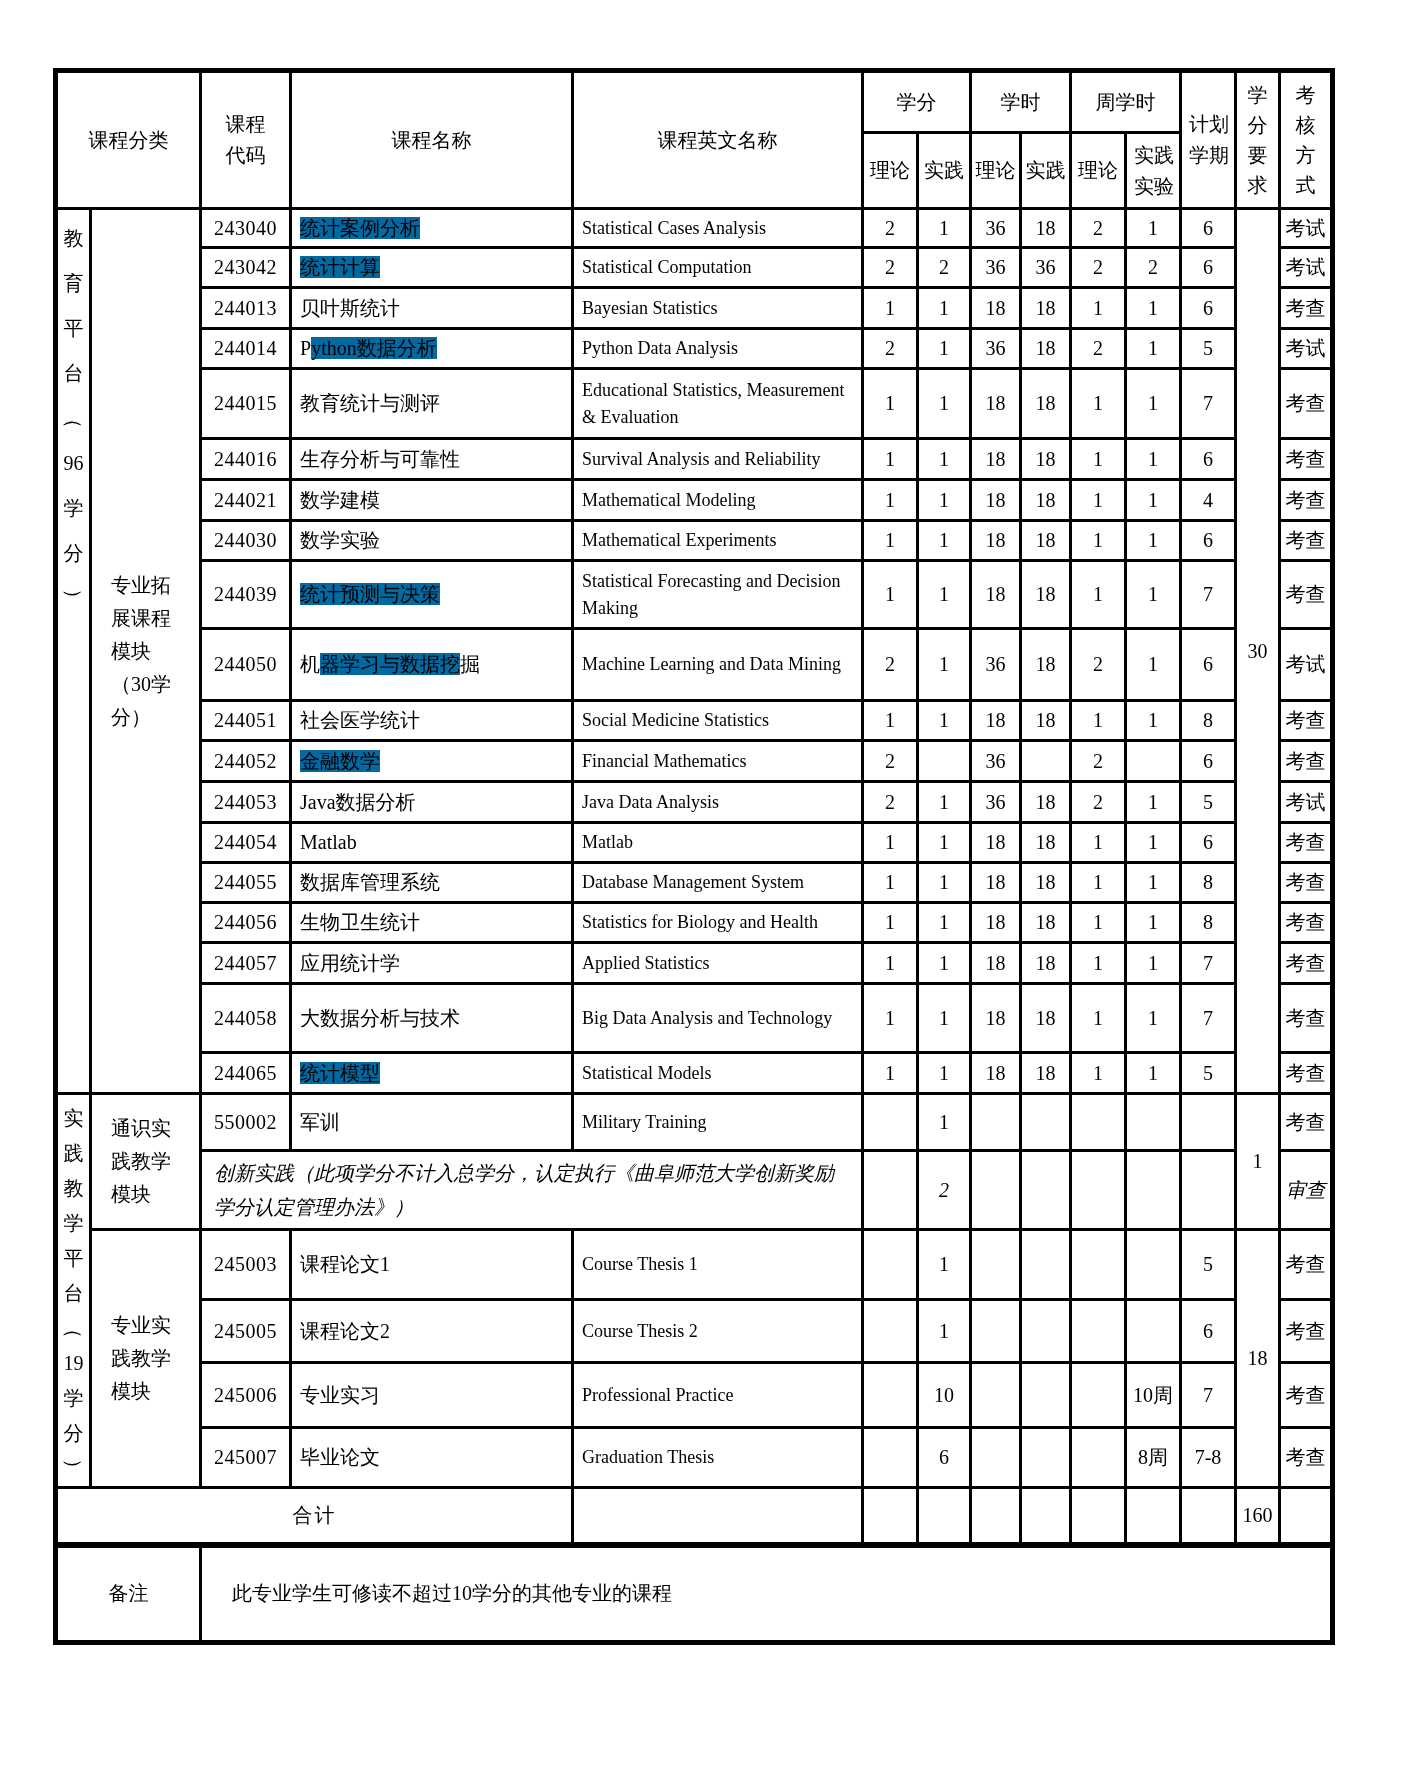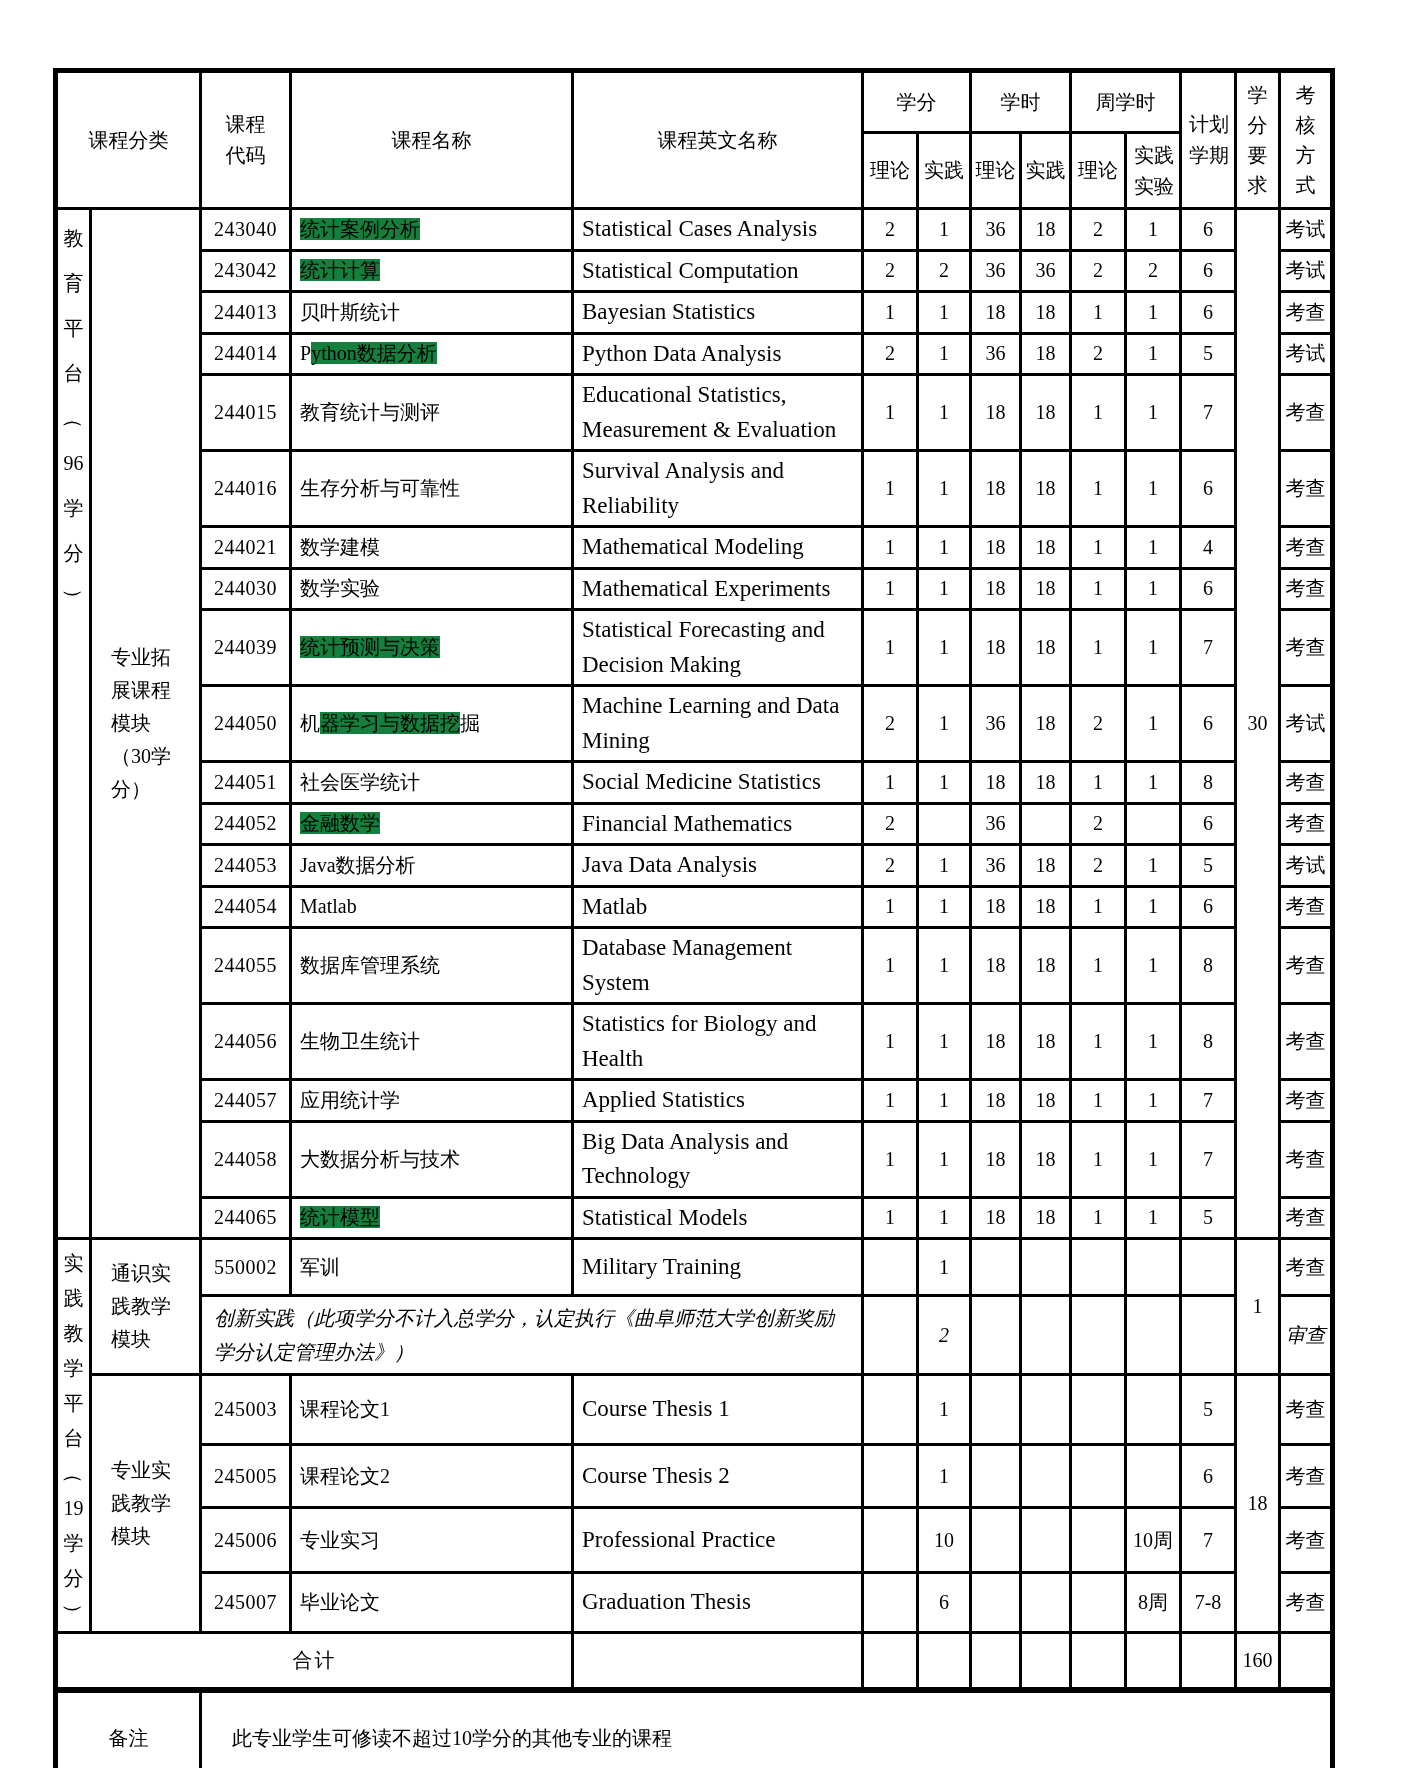--- a/index.html
+++ b/index.html
@@ -25,23 +25,23 @@
   .w2{width:2.7em;margin:0 auto;line-height:1.55;}
   .platform-cell{vertical-align:top;}
   .vert{padding-top:6px;}
   .vert > div{display:flex;align-items:center;justify-content:center;}
   .vert-loose > div{height:45px;}
   .vert-tight > div{height:35px;}
   .vert .rot{transform:rotate(90deg);}
   .module-cell .modlab{width:3.45em;margin:0 auto;text-align:left;line-height:1.65;}
   .code-cell{letter-spacing:.5px;}
   .name-cell{text-align:left;padding:2px 4px 2px 8px;}
-  .en-cell{text-align:left;padding:2px 4px 2px 8px;font-size:23px;line-height:1.5;}
+  .en-cell{text-align:left;padding:2px 4px 2px 8px;font-size:18px;line-height:1.5;}
   .note-cell{text-align:left;padding:4px 12px;line-height:1.7;}
-  .hl{background:#15803d;}
+  .hl{background:#0369a1;}
   .total-label{letter-spacing:2px;}
   .remark-row td{border-top-width:6px;}
   .remark-text{text-align:left;padding-left:30px;}
 </style>
 </head>
 <body>
 
 <table>
   <colgroup>
     <col style="width:35px">

